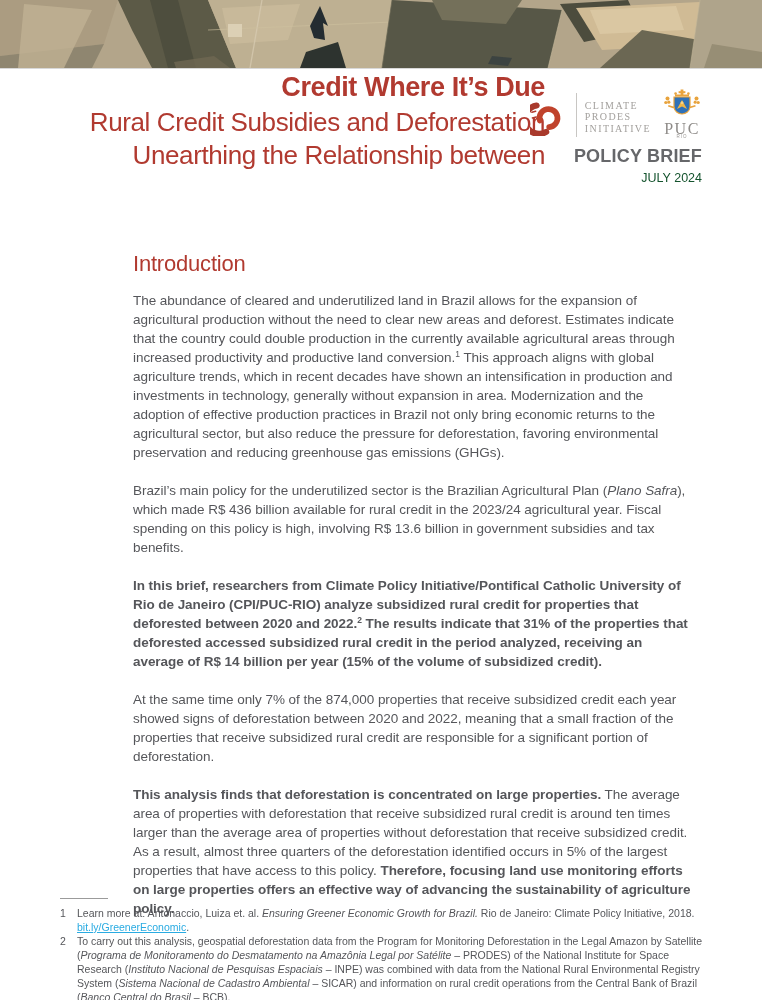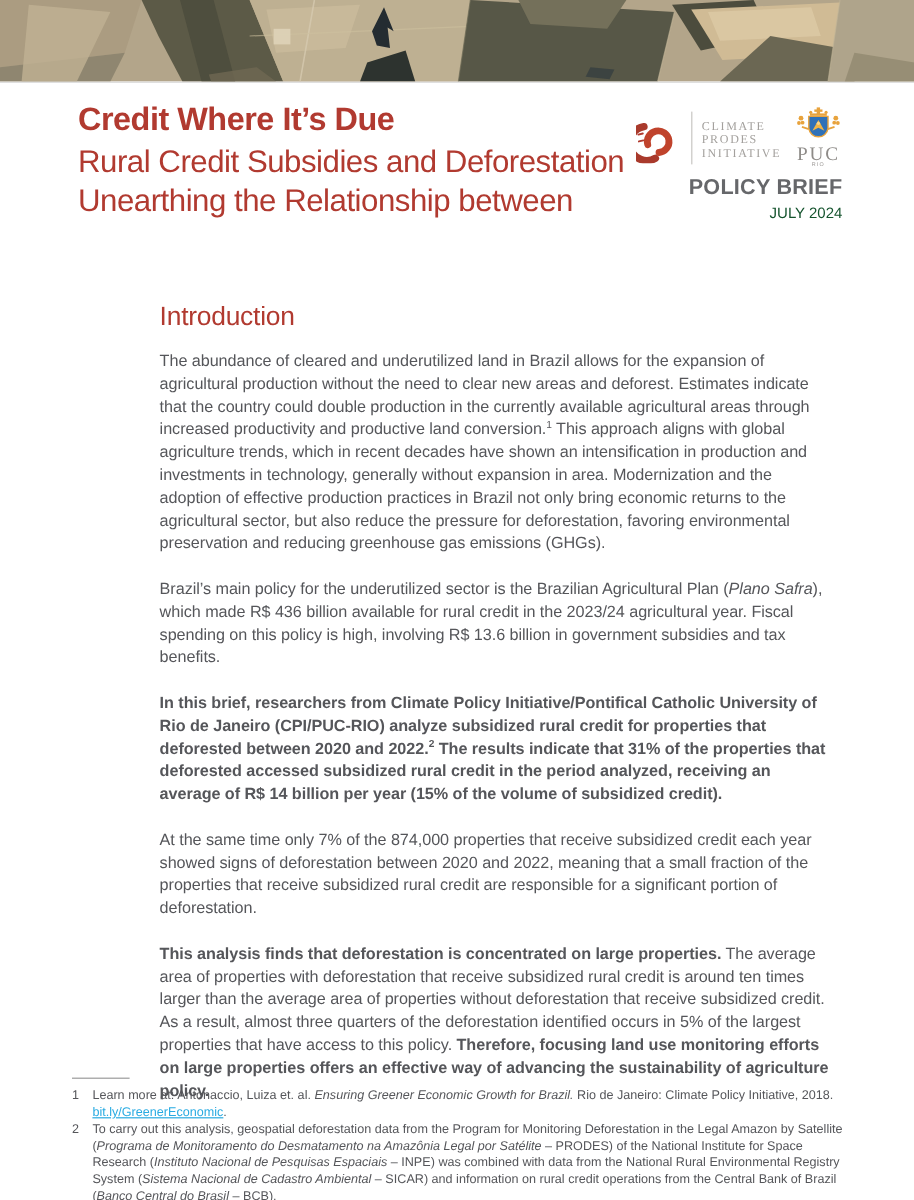--- a/index.html
+++ b/index.html
@@ -8,21 +8,21 @@
     background:#ffffff; overflow:hidden;
     font-family:"Liberation Sans", sans-serif;
     --accent:#b13a30; --body:#55565a; --link:#29abe2;
   }
 
   
   .banner { position:absolute; top:0; left:0; width:762px; height:68px; border-bottom:1px solid #d8d8d8; }
   .banner svg { display:block; width:100%; height:100%; }
 
   
-  .title-block { position:absolute; left:65px; top:84px; width:480px; }
+  .title-block { position:absolute; left:65px; top:72px; width:480px;text-align:right; }
   .doc-title { margin:0 0 3px 0; font-size:27px; line-height:31px; font-weight:700; color:var(--accent); letter-spacing:-0.4px; }
   .subtitle-line { font-size:26px; line-height:33px; font-weight:400; color:var(--accent); letter-spacing:-0.4px; }
 
   .logo-group { position:absolute; top:89px; right:58px; display:flex; align-items:center; }
   .cpi-mark { width:38px; height:40px; margin-top:2px; }
   .logo-divider { width:1px; height:44px; background:#c8c6c3; margin:1px 8px 0 8px; }
   .cpi-text { font-family:"Liberation Serif", serif; font-size:10px; line-height:11.5px; letter-spacing:1.4px; color:#a3a09d; padding-top:5px; white-space:nowrap; }
   .puc-block { width:44px; margin-left:9px; text-align:center; }
   .puc-crest { width:40px; height:33px; display:block; margin:0 auto; }
   .puc-label { font-family:"Liberation Serif", serif; font-size:16px; line-height:11px; color:#8e8b88; letter-spacing:1.5px; margin-top:1px; }

